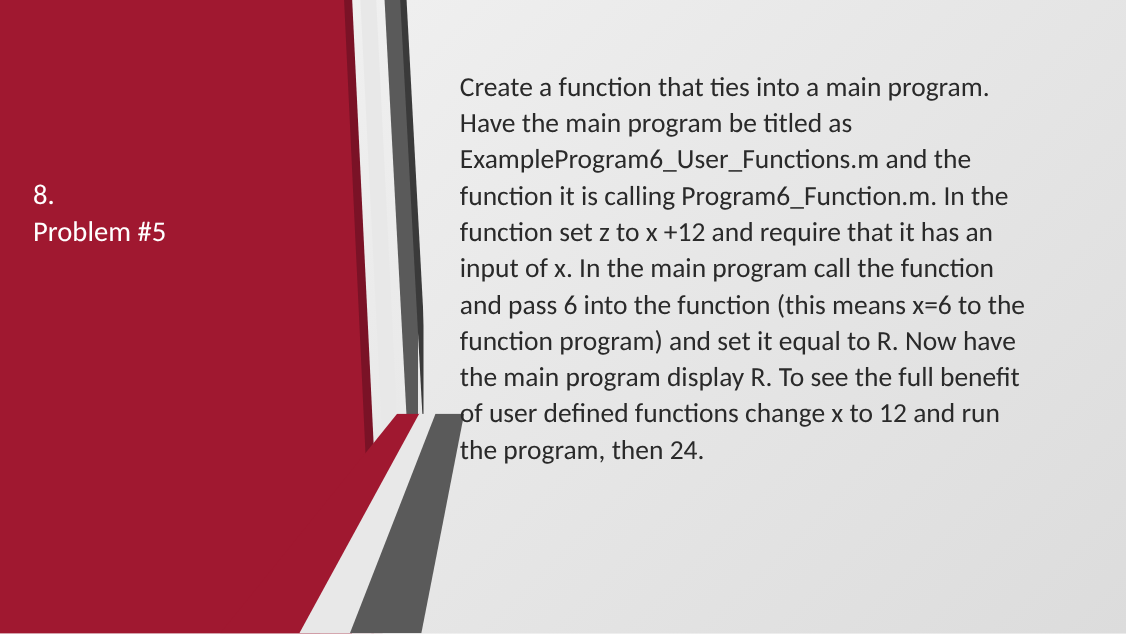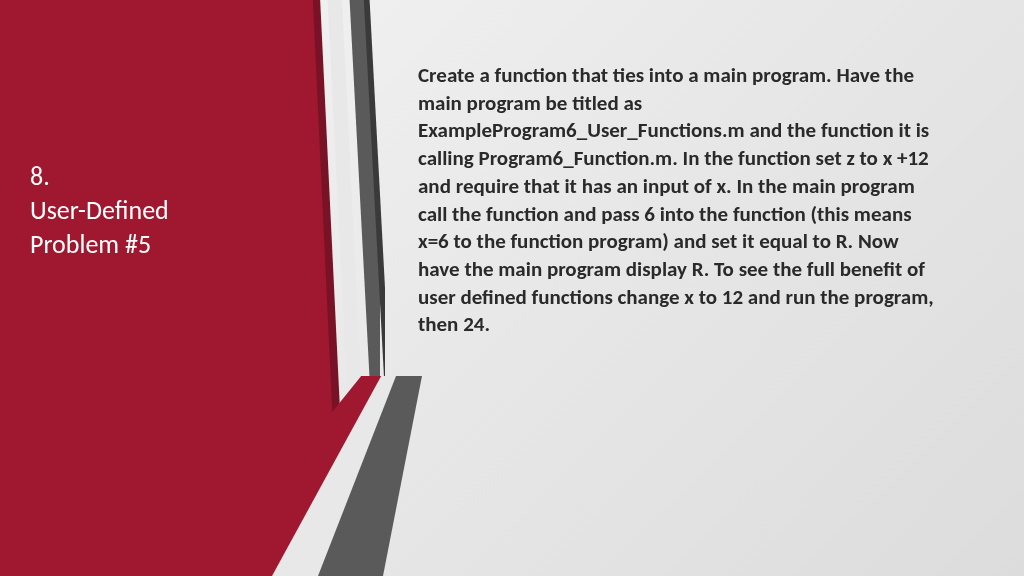--- a/index.html
+++ b/index.html
@@ -114,39 +114,38 @@
       line-height: 1.3;
       font-weight: 400;
       z-index: 10;
     }
     .body-area {
       position: absolute;
       left: 418px;
       top: 62px;
       width: 525px;
       color: #2a2a2a;
-      font-size: 21px;
+      font-size: 25px;
       line-height: 1.32;
-      font-weight: 700;
+      font-weight: 400;
       z-index: 10;
     }
   </style>
 </head>
 <body>
 
 <div class="left-panel"></div>
 <div class="diagonal-red-back"></div>
 <div class="diagonal-red"></div>
 <div class="diagonal-white"></div>
 <div class="diagonal-gray"></div>
 <div class="diagonal-gray-dark"></div>
 
 <div class="bottom-converge-red"></div>
 <div class="bottom-converge-white"></div>
 <div class="bottom-converge-gray"></div>
 
 <div class="title-area">
   <div>8.</div>
-  <div>User-Defined</div>
   <div>Problem #5</div>
 </div>
 
 <div class="body-area">Create  a function that ties into a main program. Have the main program be titled as ExampleProgram6_User_Functions.m and the function it is calling Program6_Function.m. In the function set z to x +12 and require that it has an input of x. In the main program call the function and pass 6 into the function (this means x=6 to the function program) and set it equal to R. Now have the main program display R. To see the full benefit of user defined functions change x to 12 and run the program, then 24.</div>
 
 </body></html>

